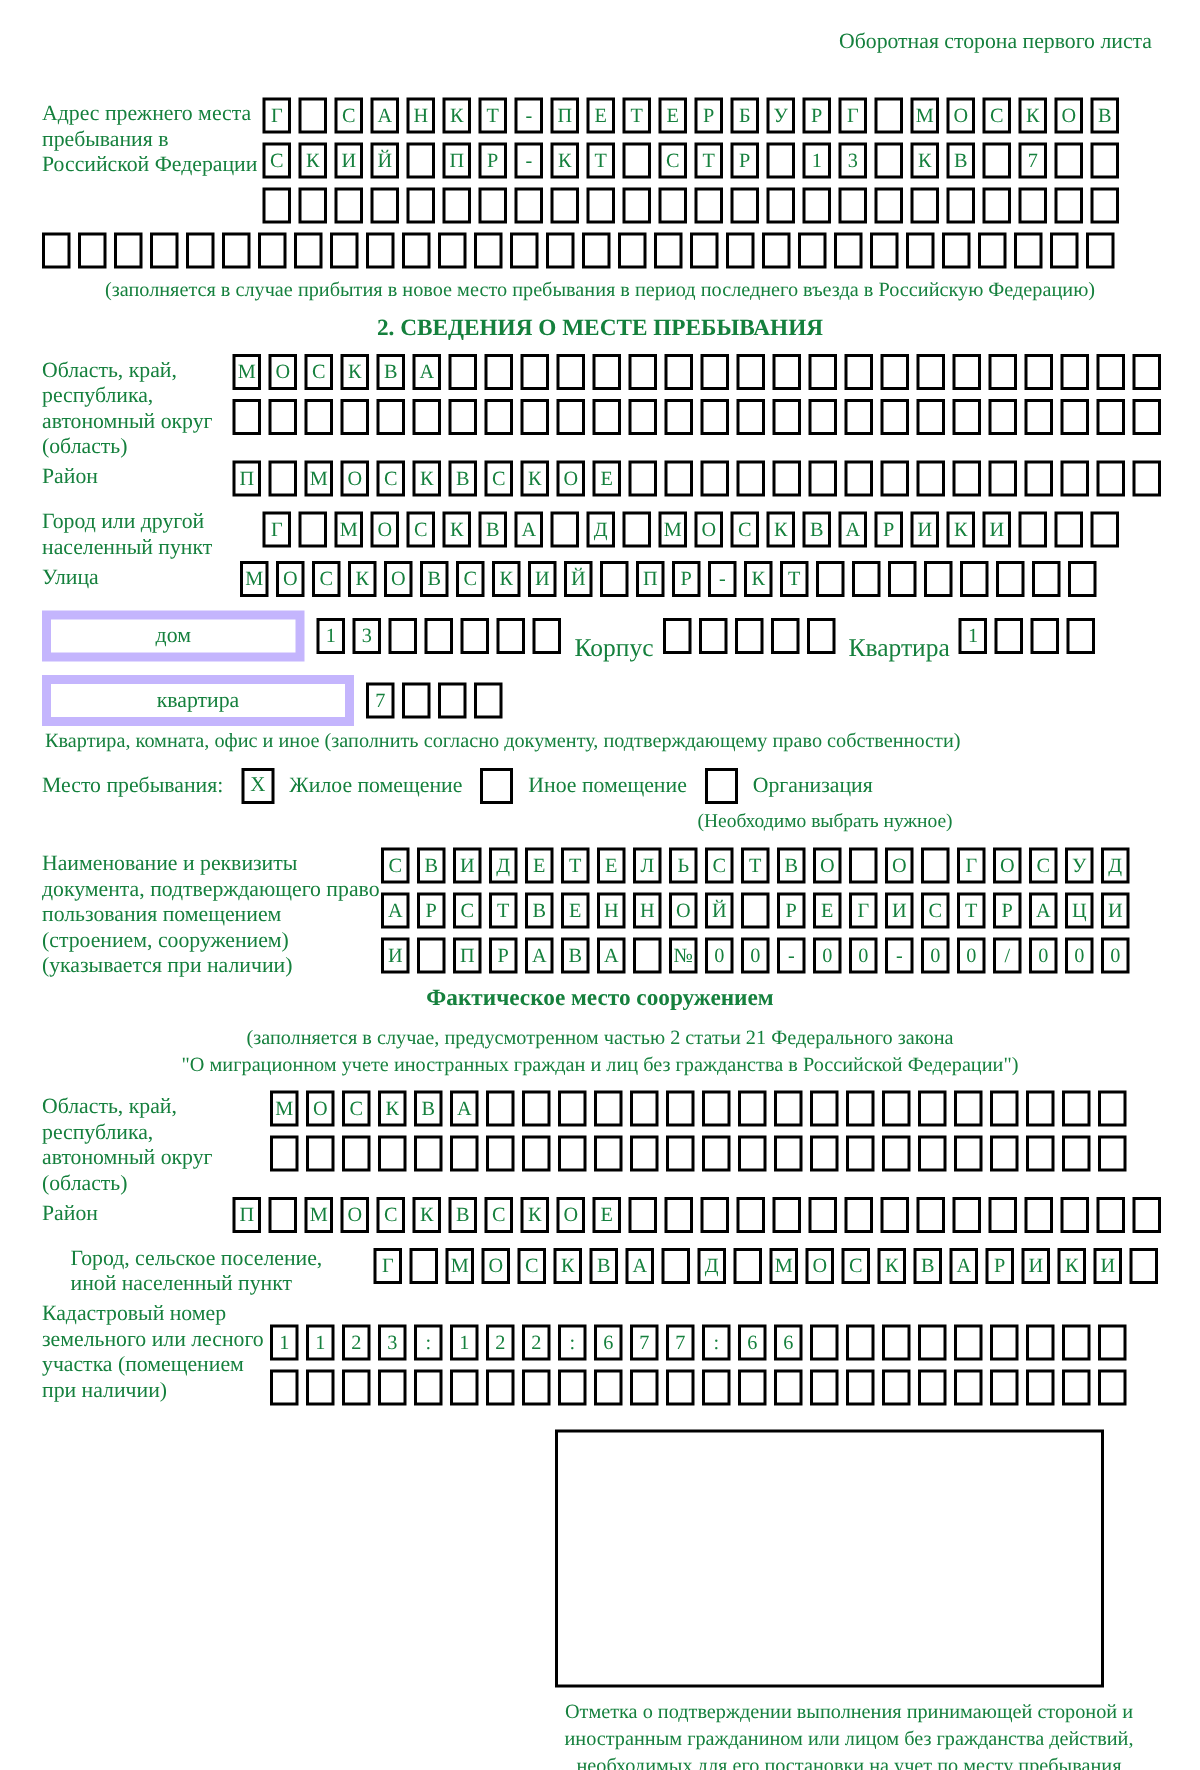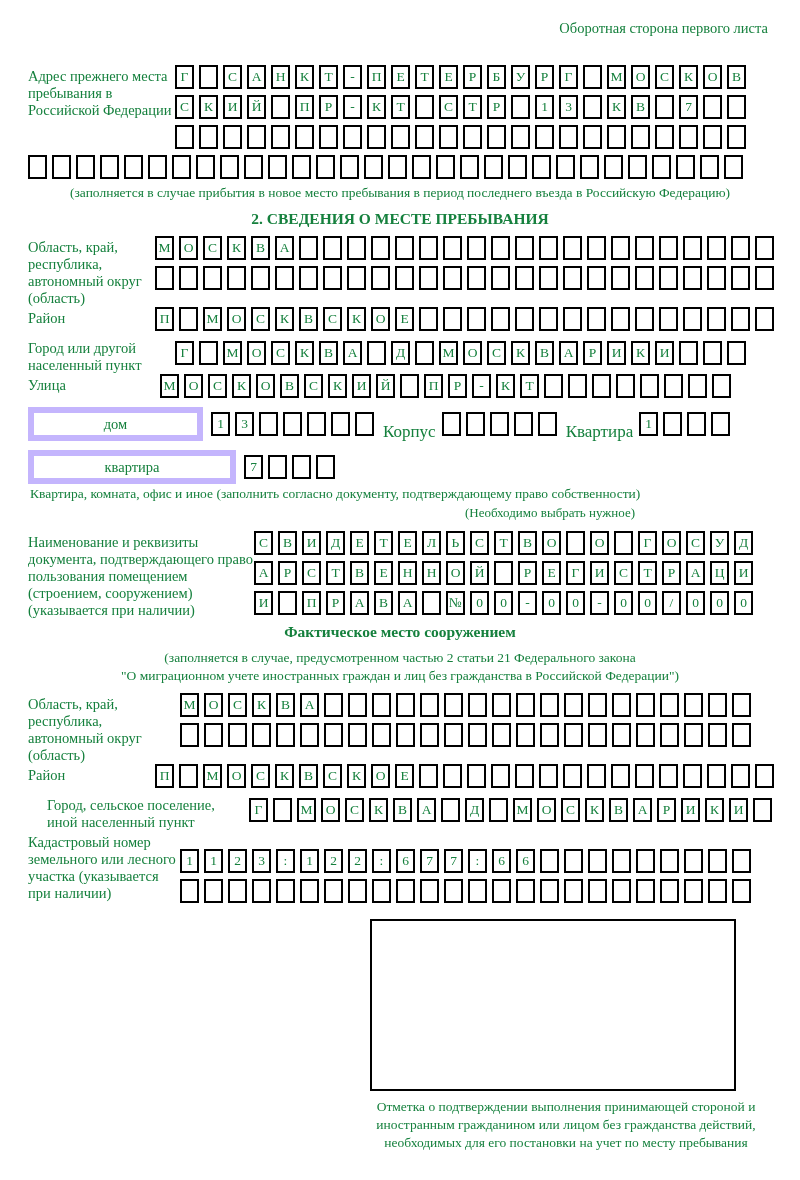--- a/index.html
+++ b/index.html
@@ -102,20 +102,29 @@
     <span class="inline-lbl">Квартира</span>
     <span class="cellrow inlinecells"><span class="cell">1</span><span class="cell"></span><span class="cell"></span><span class="cell"></span></span>
   </div>
 
   <div class="houserow mt8">
     <span class="fieldbox box-kv">квартира</span>
     <span class="cellrow inlinecells"><span class="cell">7</span><span class="cell"></span><span class="cell"></span><span class="cell"></span></span>
   </div>
   <div class="note note-left">Квартира, комната, офис и иное (заполнить согласно документу, подтверждающему право собственности)</div>
 
+  <div class="stayrow">
+    <span>Место пребывания:</span>
+    <span class="checkbox">X</span>
+    <span>Жилое помещение</span>
+    <span class="checkbox"></span>
+    <span>Иное помещение</span>
+    <span class="checkbox"></span>
+    <span>Организация</span>
+  </div>
   <div class="stay-note">(Необходимо выбрать нужное)</div>
 
   <div class="frow doc-block">
     <div class="flabel lbl-doc">Наименование и реквизиты документа, подтверждающего право пользования помещением (строением, сооружением) (указывается при наличии)</div>
     <div>
       <div class="cellrow"><span class="cell">С</span><span class="cell">В</span><span class="cell">И</span><span class="cell">Д</span><span class="cell">Е</span><span class="cell">Т</span><span class="cell">Е</span><span class="cell">Л</span><span class="cell">Ь</span><span class="cell">С</span><span class="cell">Т</span><span class="cell">В</span><span class="cell">О</span><span class="cell"></span><span class="cell">О</span><span class="cell"></span><span class="cell">Г</span><span class="cell">О</span><span class="cell">С</span><span class="cell">У</span><span class="cell">Д</span></div>
       <div class="cellrow"><span class="cell">А</span><span class="cell">Р</span><span class="cell">С</span><span class="cell">Т</span><span class="cell">В</span><span class="cell">Е</span><span class="cell">Н</span><span class="cell">Н</span><span class="cell">О</span><span class="cell">Й</span><span class="cell"></span><span class="cell">Р</span><span class="cell">Е</span><span class="cell">Г</span><span class="cell">И</span><span class="cell">С</span><span class="cell">Т</span><span class="cell">Р</span><span class="cell">А</span><span class="cell">Ц</span><span class="cell">И</span></div>
       <div class="cellrow"><span class="cell">И</span><span class="cell"></span><span class="cell">П</span><span class="cell">Р</span><span class="cell">А</span><span class="cell">В</span><span class="cell">А</span><span class="cell"></span><span class="cell">№</span><span class="cell">0</span><span class="cell">0</span><span class="cell">-</span><span class="cell">0</span><span class="cell">0</span><span class="cell">-</span><span class="cell">0</span><span class="cell">0</span><span class="cell">/</span><span class="cell">0</span><span class="cell">0</span><span class="cell">0</span></div>
     </div>
   </div>
@@ -136,21 +145,21 @@
     <div class="flabel lbl-district">Район</div>
     <div class="cellrow"><span class="cell">П</span><span class="cell"></span><span class="cell">М</span><span class="cell">О</span><span class="cell">С</span><span class="cell">К</span><span class="cell">В</span><span class="cell">С</span><span class="cell">К</span><span class="cell">О</span><span class="cell">Е</span><span class="cell"></span><span class="cell"></span><span class="cell"></span><span class="cell"></span><span class="cell"></span><span class="cell"></span><span class="cell"></span><span class="cell"></span><span class="cell"></span><span class="cell"></span><span class="cell"></span><span class="cell"></span><span class="cell"></span><span class="cell"></span><span class="cell"></span></div>
   </div>
 
   <div class="frow">
     <div class="flabel lbl-city2">Город, сельское поселение, иной населенный пункт</div>
     <div class="cellrow" style="margin-top:4px;"><span class="cell">Г</span><span class="cell"></span><span class="cell">М</span><span class="cell">О</span><span class="cell">С</span><span class="cell">К</span><span class="cell">В</span><span class="cell">А</span><span class="cell"></span><span class="cell">Д</span><span class="cell"></span><span class="cell">М</span><span class="cell">О</span><span class="cell">С</span><span class="cell">К</span><span class="cell">В</span><span class="cell">А</span><span class="cell">Р</span><span class="cell">И</span><span class="cell">К</span><span class="cell">И</span><span class="cell"></span></div>
   </div>
 
   <div class="frow">
-    <div class="flabel lbl-cad">Кадастровый номер земельного или лесного участка (указывается при наличии)</div>
+    <div class="flabel lbl-cad">Кадастровый номер земельного или лесного участка (помещением при наличии)</div>
     <div style="padding-top:18px;">
       <div class="cellrow"><span class="cell">1</span><span class="cell">1</span><span class="cell">2</span><span class="cell">3</span><span class="cell">:</span><span class="cell">1</span><span class="cell">2</span><span class="cell">2</span><span class="cell">:</span><span class="cell">6</span><span class="cell">7</span><span class="cell">7</span><span class="cell">:</span><span class="cell">6</span><span class="cell">6</span><span class="cell"></span><span class="cell"></span><span class="cell"></span><span class="cell"></span><span class="cell"></span><span class="cell"></span><span class="cell"></span><span class="cell"></span><span class="cell"></span></div>
       <div class="cellrow"><span class="cell"></span><span class="cell"></span><span class="cell"></span><span class="cell"></span><span class="cell"></span><span class="cell"></span><span class="cell"></span><span class="cell"></span><span class="cell"></span><span class="cell"></span><span class="cell"></span><span class="cell"></span><span class="cell"></span><span class="cell"></span><span class="cell"></span><span class="cell"></span><span class="cell"></span><span class="cell"></span><span class="cell"></span><span class="cell"></span><span class="cell"></span><span class="cell"></span><span class="cell"></span><span class="cell"></span></div>
     </div>
   </div>
 
   <div class="stamp-box"></div>
   <div class="stamp-caption">Отметка о подтверждении выполнения принимающей стороной и иностранным гражданином или лицом без гражданства действий, необходимых для его постановки на учет по месту пребывания</div>
 
 </div>

